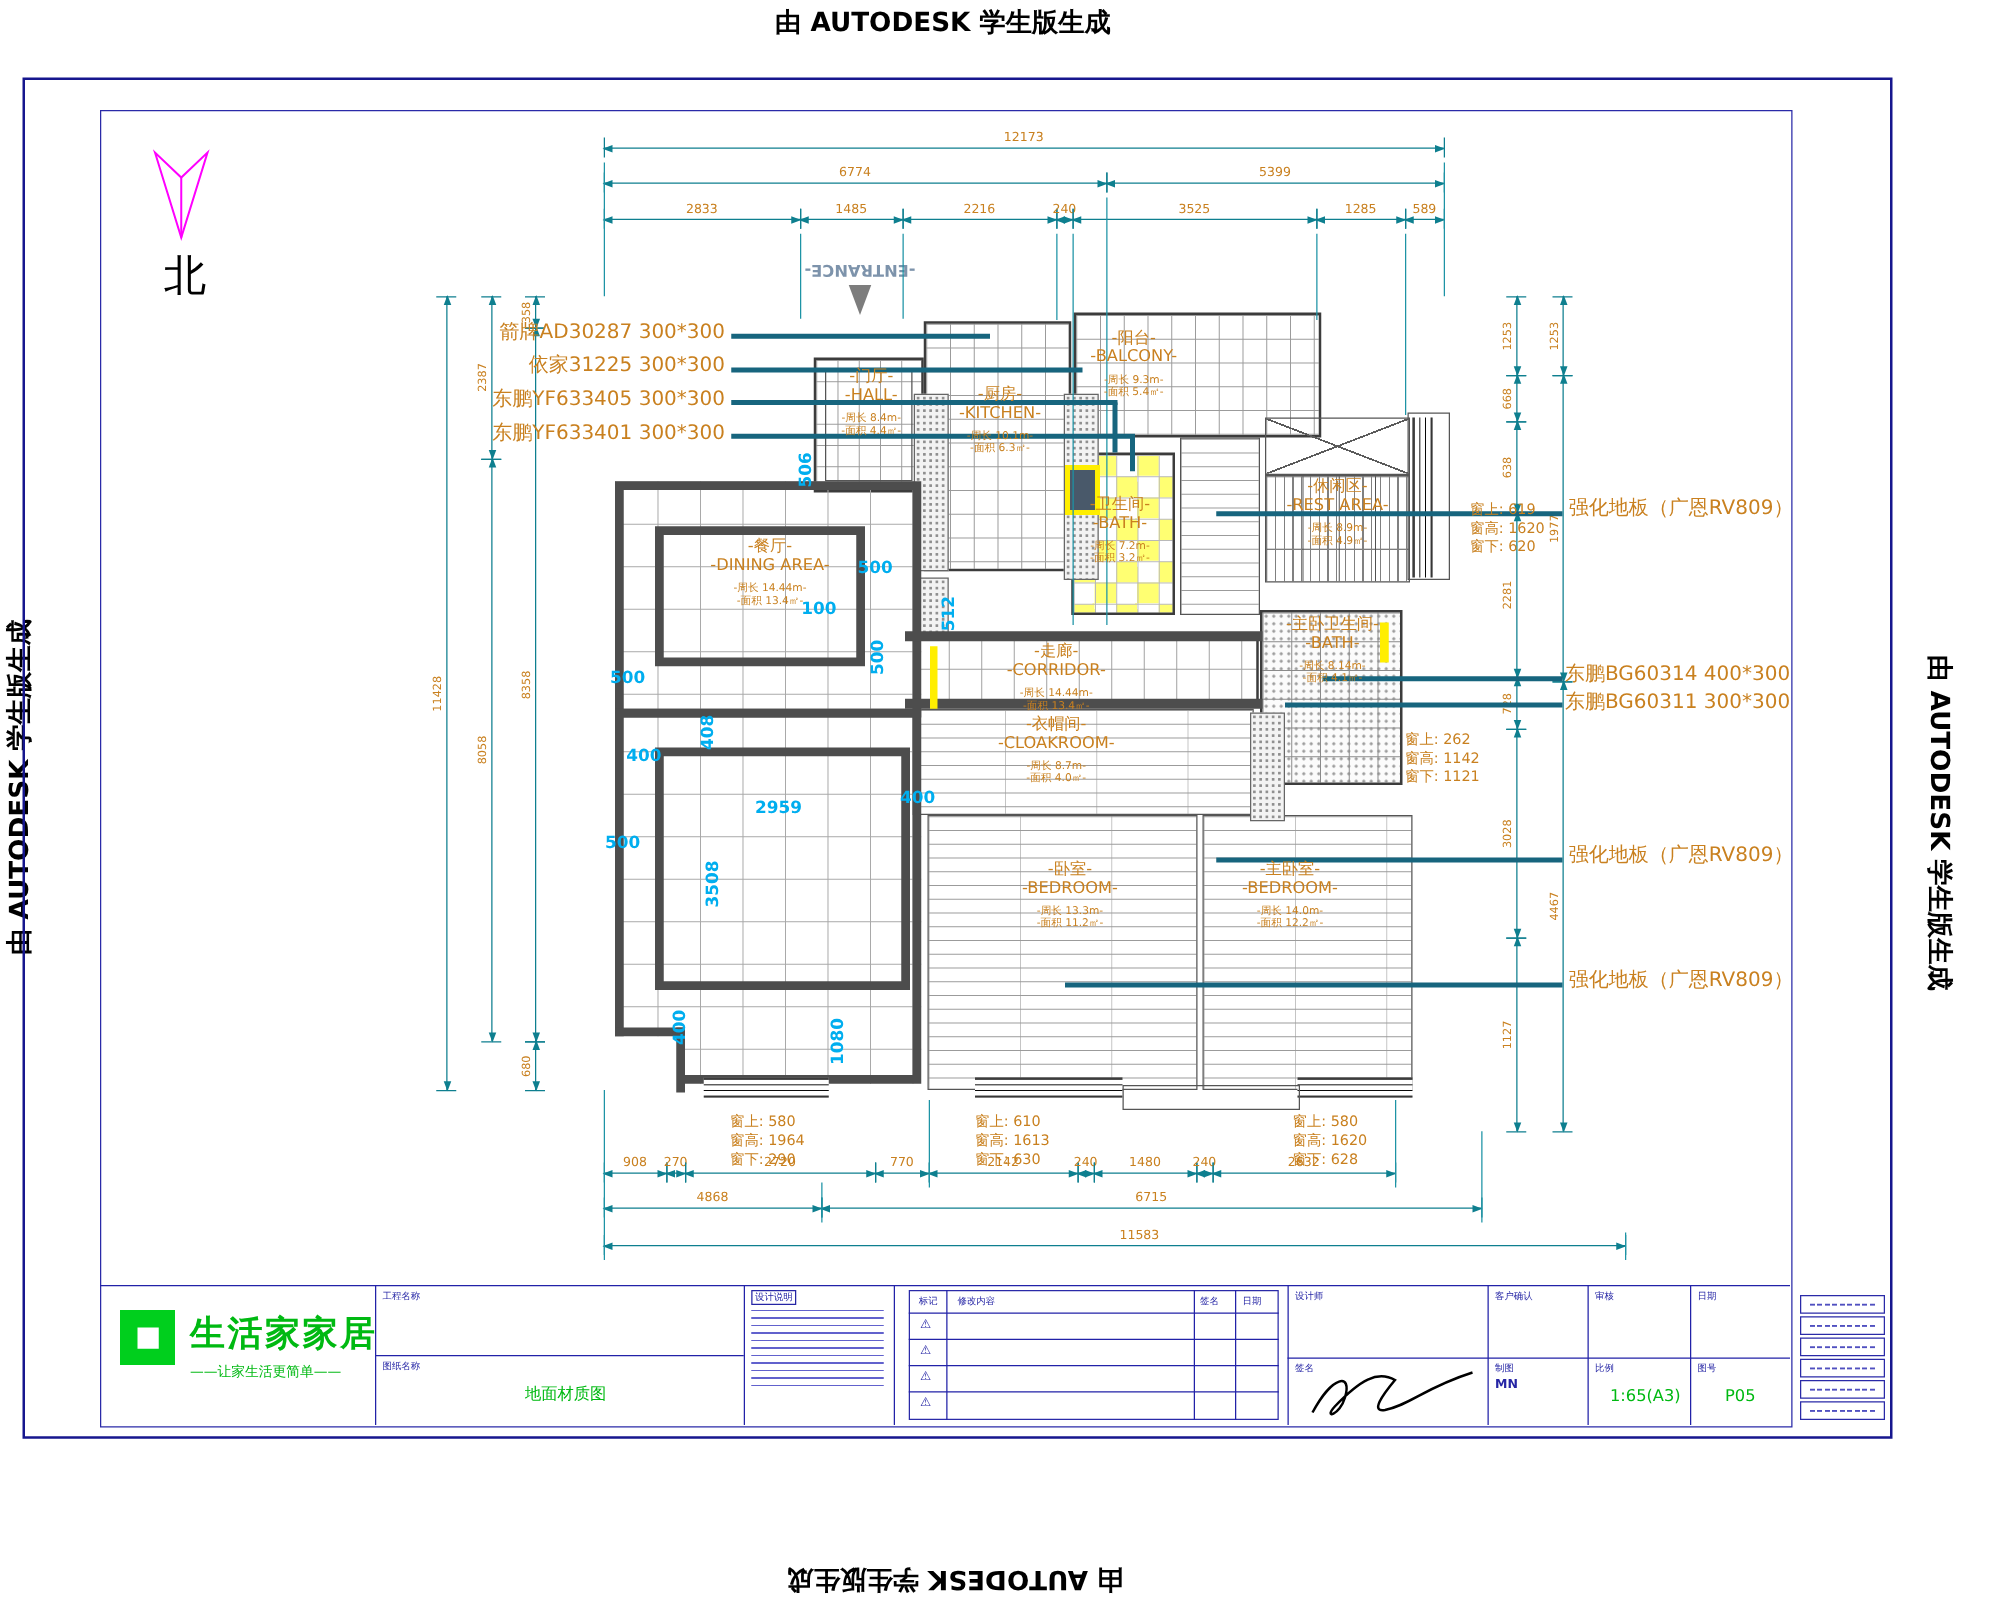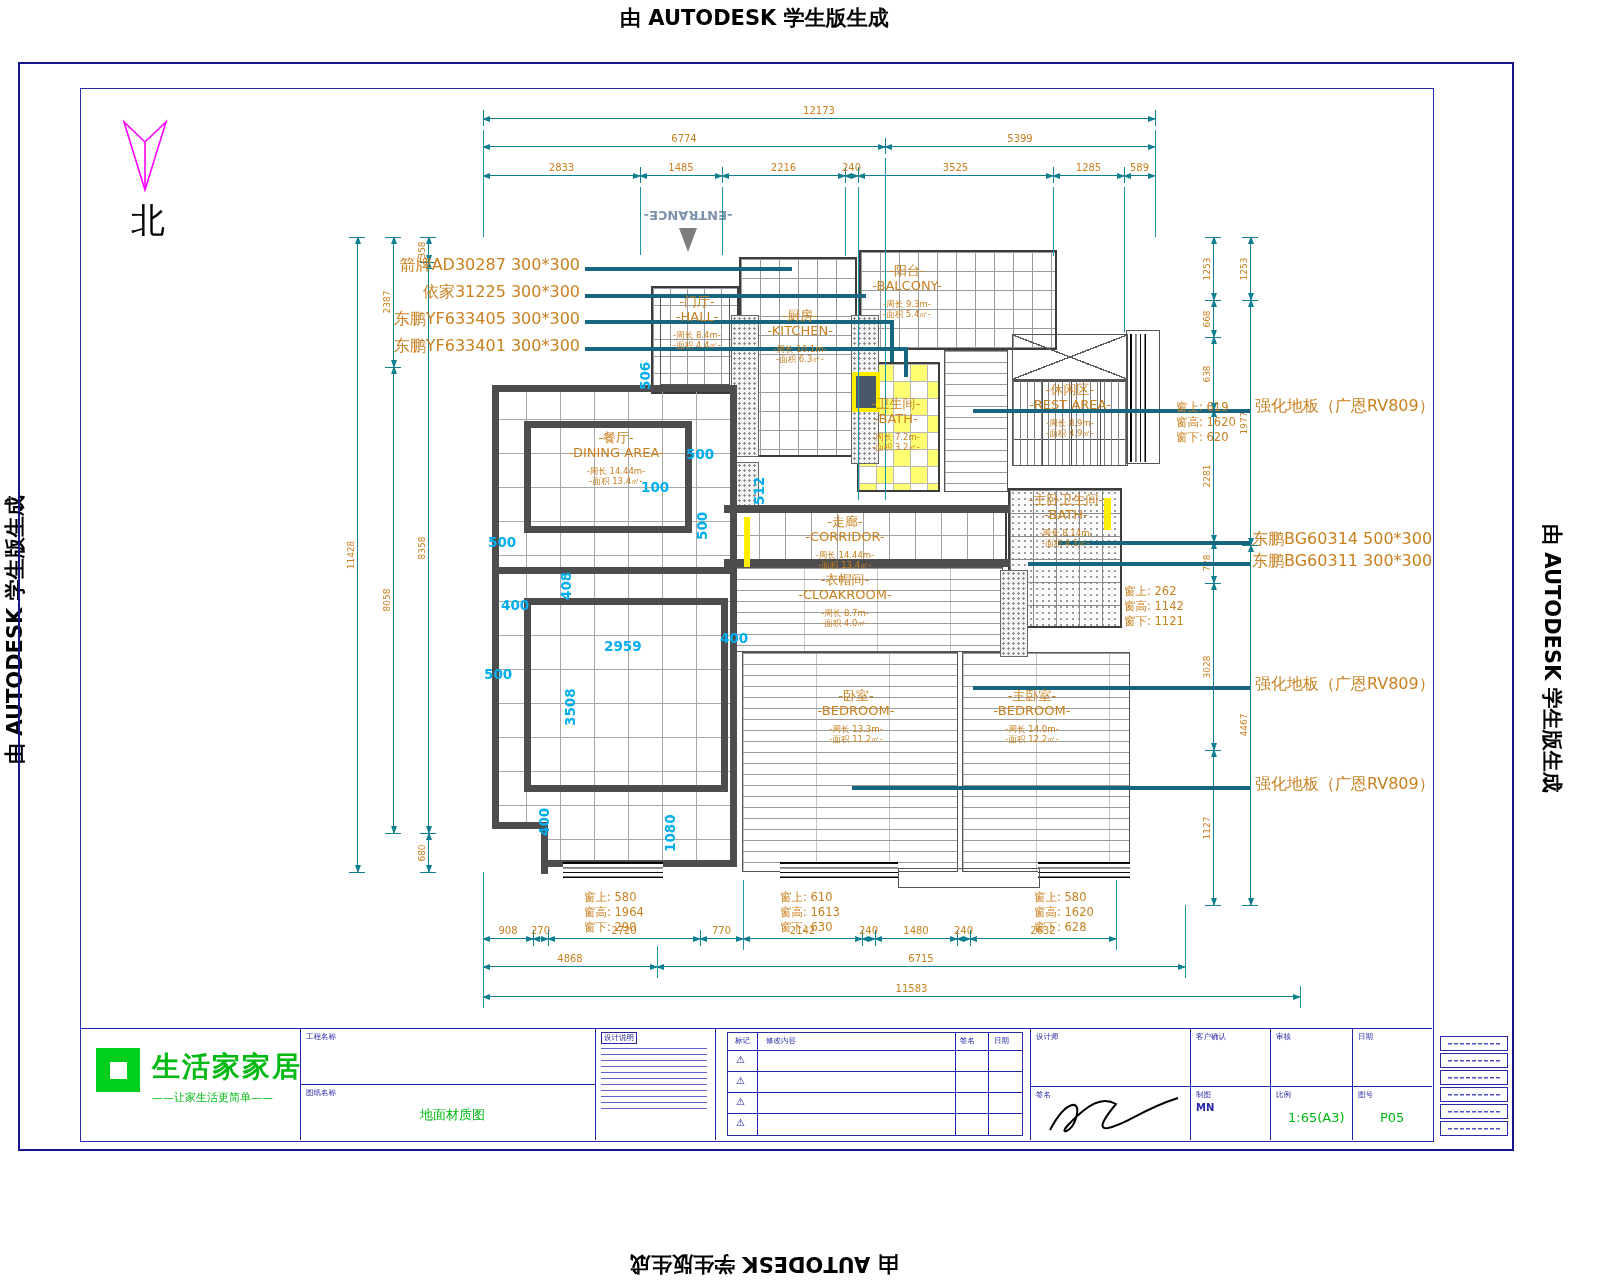--- a/index.html
+++ b/index.html
@@ -309,21 +309,21 @@
       <div class="ld" style="left:973px;top:409px;width:277px;height:4px;"></div>
       <div class="ld" style="left:1058px;top:541px;width:192px;height:4px;"></div>
       <div class="ld" style="left:1028px;top:562px;width:222px;height:4px;"></div>
       <div class="ld" style="left:973px;top:686px;width:277px;height:4px;"></div>
       <div class="ld" style="left:852px;top:786px;width:398px;height:4px;"></div>
       <div class="spec r" style="left:580px;top:255px;">箭牌AD30287  300*300</div>
       <div class="spec r" style="left:580px;top:282px;">依家31225  300*300</div>
       <div class="spec r" style="left:580px;top:309px;">东鹏YF633405  300*300</div>
       <div class="spec r" style="left:580px;top:336px;">东鹏YF633401  300*300</div>
       <div class="spec" style="left:1255px;top:396px;">强化地板（广恩RV809）</div>
-      <div class="spec" style="left:1252px;top:529px;">东鹏BG60314  500*300</div>
+      <div class="spec" style="left:1252px;top:529px;">东鹏BG60314  400*300</div>
       <div class="spec" style="left:1252px;top:551px;">东鹏BG60311  300*300</div>
       <div class="spec" style="left:1255px;top:674px;">强化地板（广恩RV809）</div>
       <div class="spec" style="left:1255px;top:774px;">强化地板（广恩RV809）</div>
       <div class="wspec" style="left:1176px;top:400px;">窗上: 619<br>窗高: 1620<br>窗下: 620</div>
       <div class="wspec" style="left:1124px;top:584px;">窗上: 262<br>窗高: 1142<br>窗下: 1121</div>
       <div class="wspec" style="left:584px;top:890px;">窗上: 580<br>窗高: 1964<br>窗下: 290</div>
       <div class="wspec" style="left:780px;top:890px;">窗上: 610<br>窗高: 1613<br>窗下: 630</div>
       <div class="wspec" style="left:1034px;top:890px;">窗上: 580<br>窗高: 1620<br>窗下: 628</div>
       <div class="room" style="left:697px;top:322px;">
         <div class="cn">-门厅-</div>

